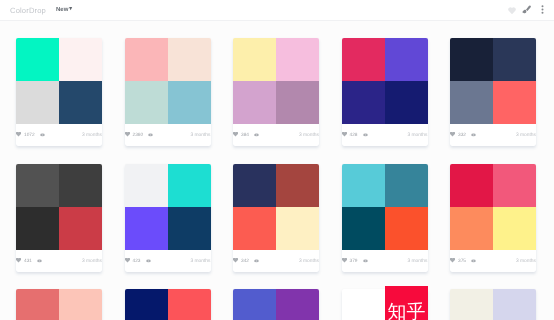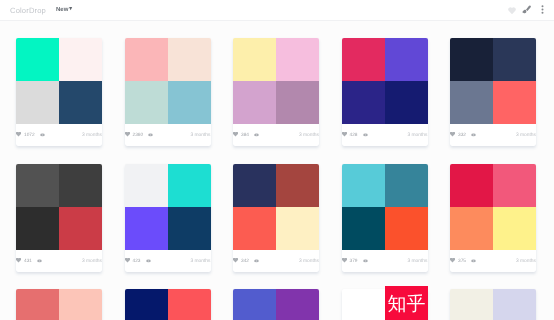--- a/index.html
+++ b/index.html
@@ -36,21 +36,21 @@
   .sw span{display:block;}
   .foot{height:22px;display:flex;align-items:center;padding:0 0px 0 0px;}
   .f-heart{width:5px;height:5px;flex:0 0 auto;margin-top:-0.5px;}
   .cnt{font-size:4.8px;color:#a2a6ab;margin-left:3px;letter-spacing:0;}
   .f-eye{width:5px;height:3.8px;margin-left:5px;flex:0 0 auto;}
   .fgap{flex:1;}
   .age{font-size:4.9px;color:#bcbfc4;letter-spacing:0;}
 
   
   .wm{position:absolute;left:385px;top:286px;display:flex;align-items:flex-start;height:34px;}
-  .wmbadge{width:43px;height:34px;padding-top:9px;display:flex;align-items:flex-start;justify-content:center;
+  .wmbadge{width:43px;height:34px;padding-top:17px;display:flex;align-items:flex-start;justify-content:center;
            font-size:19px;line-height:20px;font-weight:400;color:#ffffff;letter-spacing:0px;
            font-family:"Liberation Sans",sans-serif;}
   .wmhandle{margin-left:1px;font-size:15.8px;line-height:20px;padding-top:1px;color:#dadada;letter-spacing:-0.1px;
             white-space:nowrap;font-family:"Liberation Sans",sans-serif;}
 </style>
 </head>
 <body>
 
 <div id="app">
 

